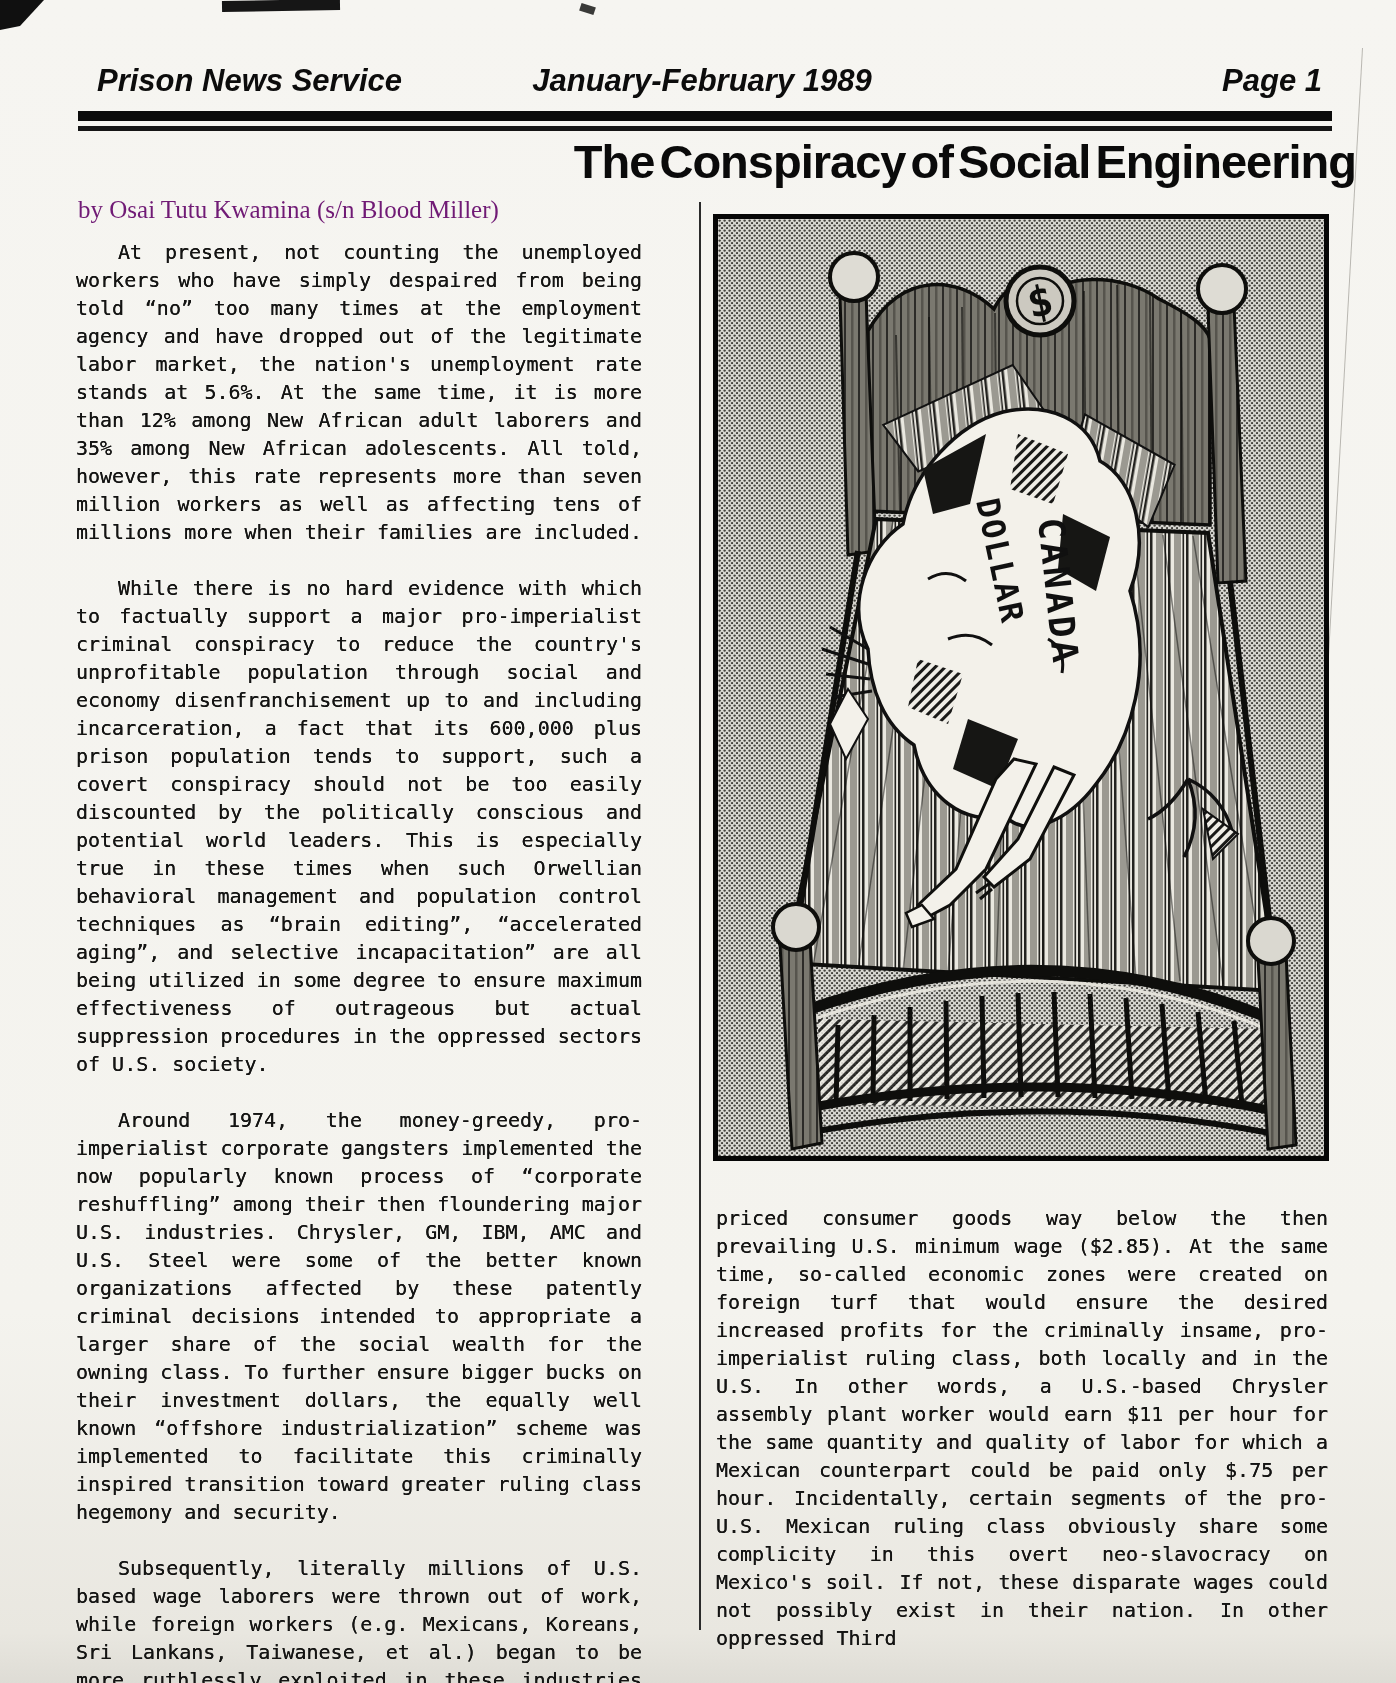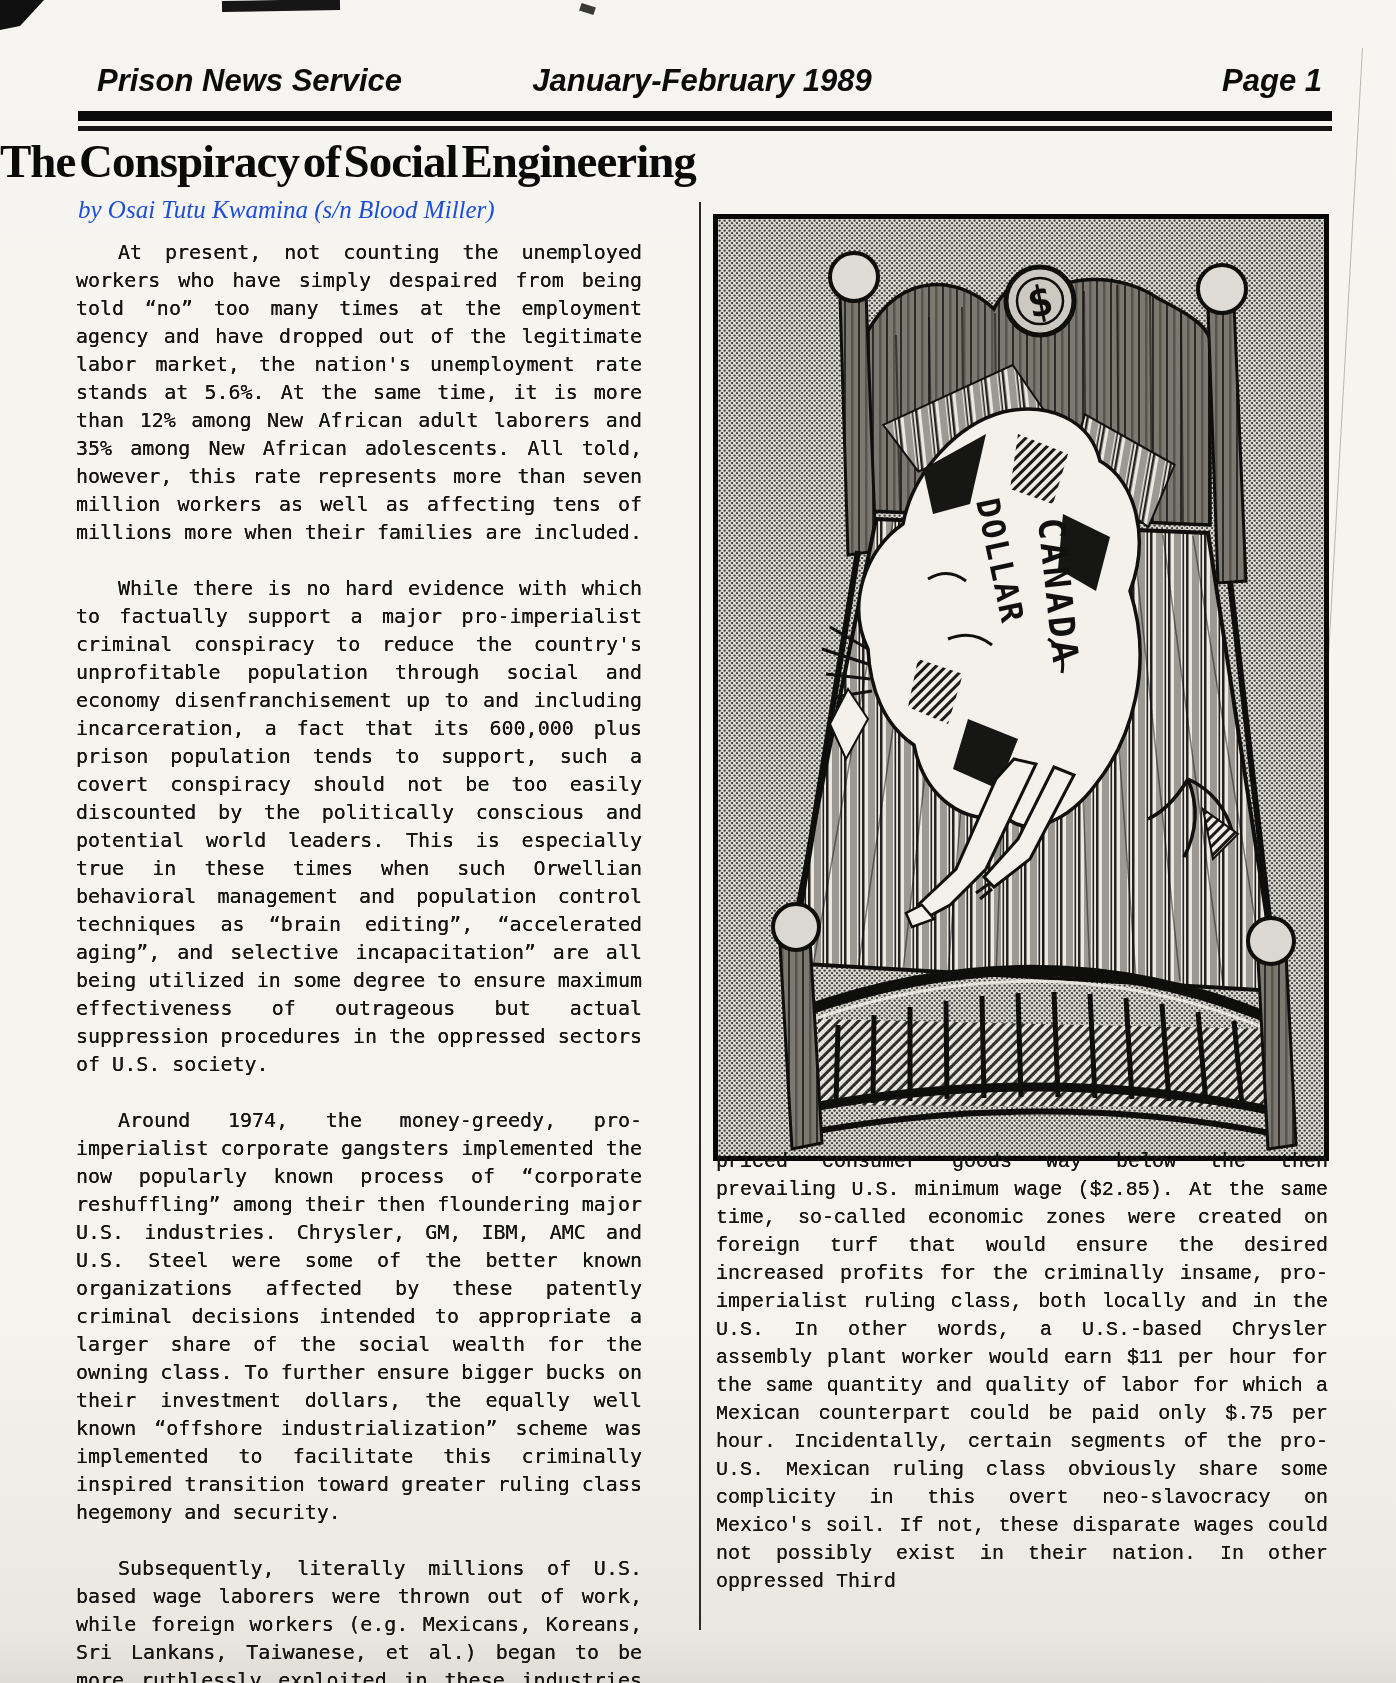--- a/index.html
+++ b/index.html
@@ -11,32 +11,32 @@
   .abs{position:absolute;}
   
   .mast{font-family:"Liberation Sans",sans-serif;font-weight:bold;font-style:italic;
         font-size:31px;color:#0c0c0c;white-space:nowrap;}
   .pub{left:84px;top:63px;margin-left:13px;}
   .date{left:72px;right:64px;text-align:center;top:63px;}
   .pagenum{right:74px;top:63px;}
   .rule-thick{left:78px;width:1254px;top:111px;height:10px;background:#0b0b0b;}
   .rule-thin{left:78px;width:1254px;top:126px;height:5px;background:#161616;}
   
-  .title{left:0;right:40px;top:134px;text-align:left;
-         font-family:Liberation Serif, serif;font-weight:bold;font-size:47px;
+  .title{left:0;right:40px;top:134px;text-align:right;
+         font-family:Liberation Sans, sans-serif;font-weight:bold;font-size:47px;
          letter-spacing:-1px;word-spacing:-7px;color:#0a0a0a;}
-  .byline{left:78px;top:196px;font-family:"Liberation Serif",serif;font-style:italic;
-          font-size:25px;color:#1d4ed8;}
+  .byline{left:78px;top:196px;font-family:"Liberation Serif",serif;
+          font-size:25px;color:#701a75;}
   
   .col{text-align:justify;line-height:28px;font-size:20px;
        text-shadow:0 0 .5px currentColor;}
   .col p{margin:12px 0 28px 0;text-indent:42px;}
   .col p.cont{text-indent:0;}
   .col-left{left:76px;top:226px;width:566px;}
-  .col-right{left:716px;top:1136px;width:612px;font-family:Liberation Mono, monospace;}
+  .col-right{left:716px;top:1192px;width:612px;}
   .divider{left:699px;top:202px;width:2px;height:1428px;background:#2b2b2b;}
   
   .figure{left:713px;top:214px;width:616px;height:947px;margin:0;
           border:5px solid #060606;box-sizing:border-box;background:#d6d5d0;}
   .figure svg{display:block;width:100%;height:100%;}
   
   .art1{left:0;top:0;width:46px;height:30px;background:#101010;
         clip-path:polygon(0 0,44px 0,20px 26px,0 30px);}
   .art2{left:222px;top:0;width:118px;height:11px;background:#161616;transform:rotate(-1deg);}
   .art3{left:580px;top:5px;width:15px;height:8px;background:#3a3a38;transform:rotate(18deg);}

